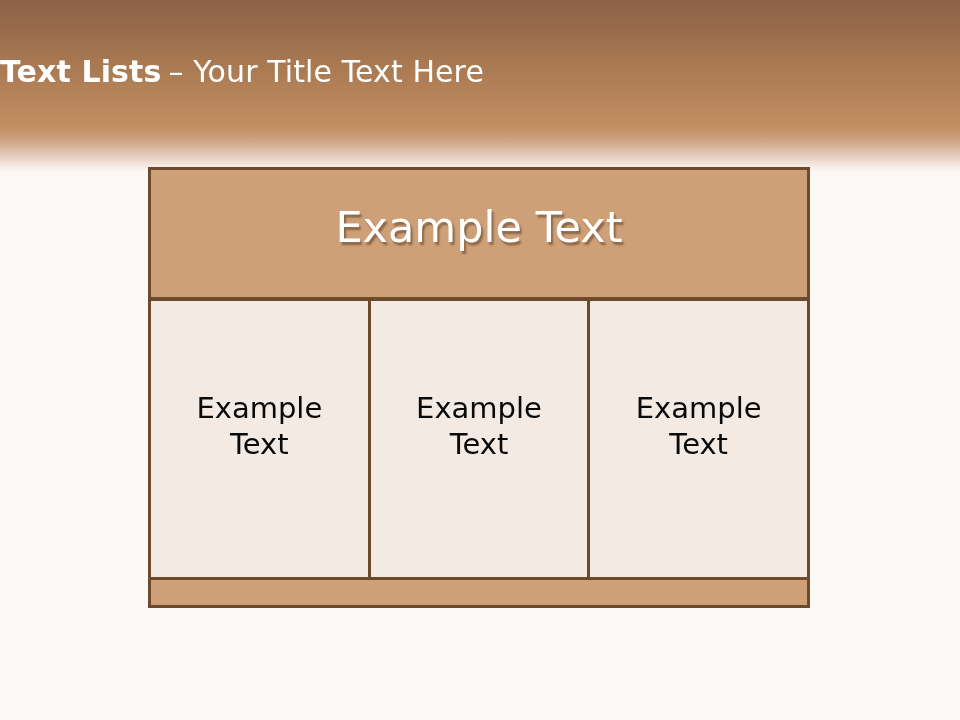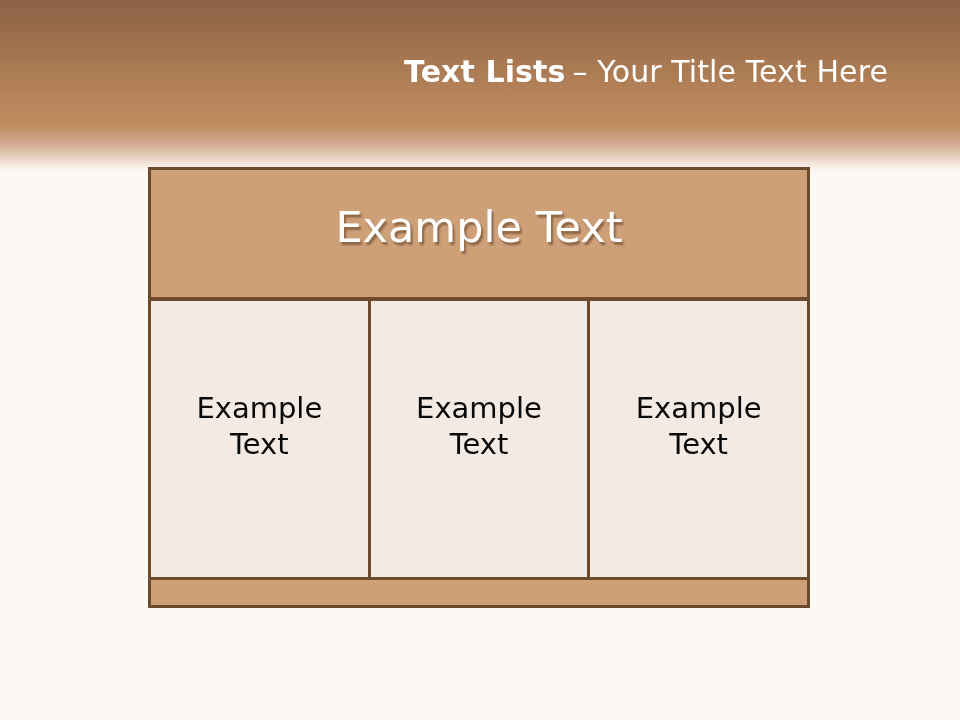--- a/index.html
+++ b/index.html
@@ -43,27 +43,26 @@
       #F9F2EC 98%,
       #FCF8F5 100%
     );
   }
 
   #title-text {
     position: absolute;
     left: 0;
     top: 54px;
     width: 876px;
-    text-align: right;
+    text-align: left;
     color: #FFFFFF;
     font-size: 30px;
     line-height: 36px;
     white-space: nowrap;
     letter-spacing: 0.1px;
-    margin-left: 12px;
   }
 
   #title-text .strong {
     font-weight: bold;
   }
 
   #title-text .sep {
     display: inline-block;
     width: 7px;
   }

